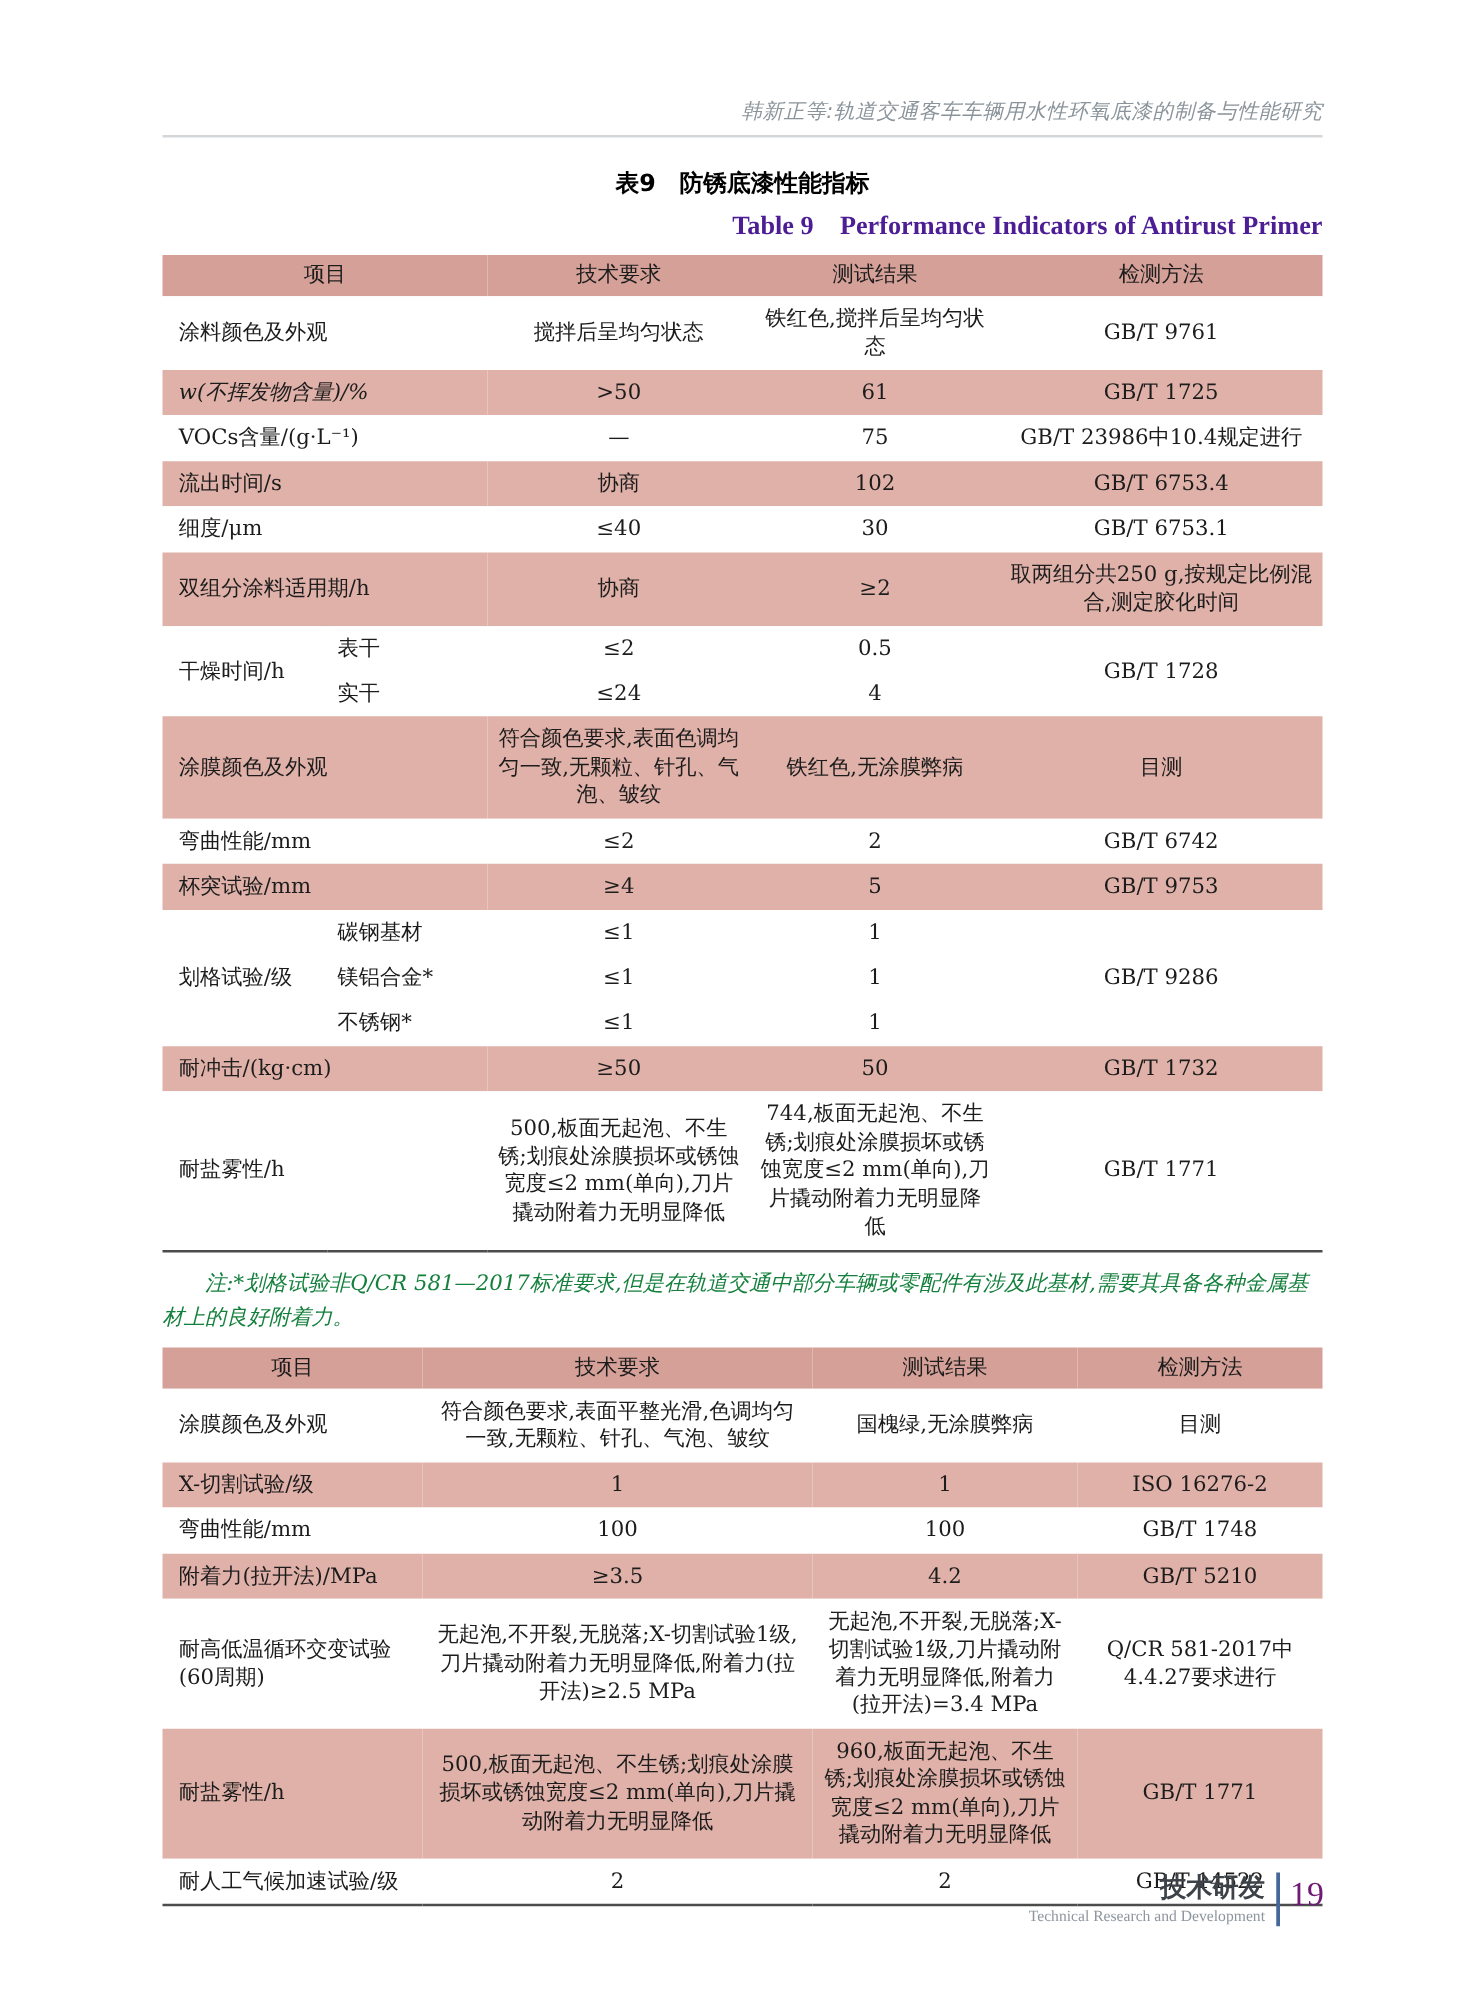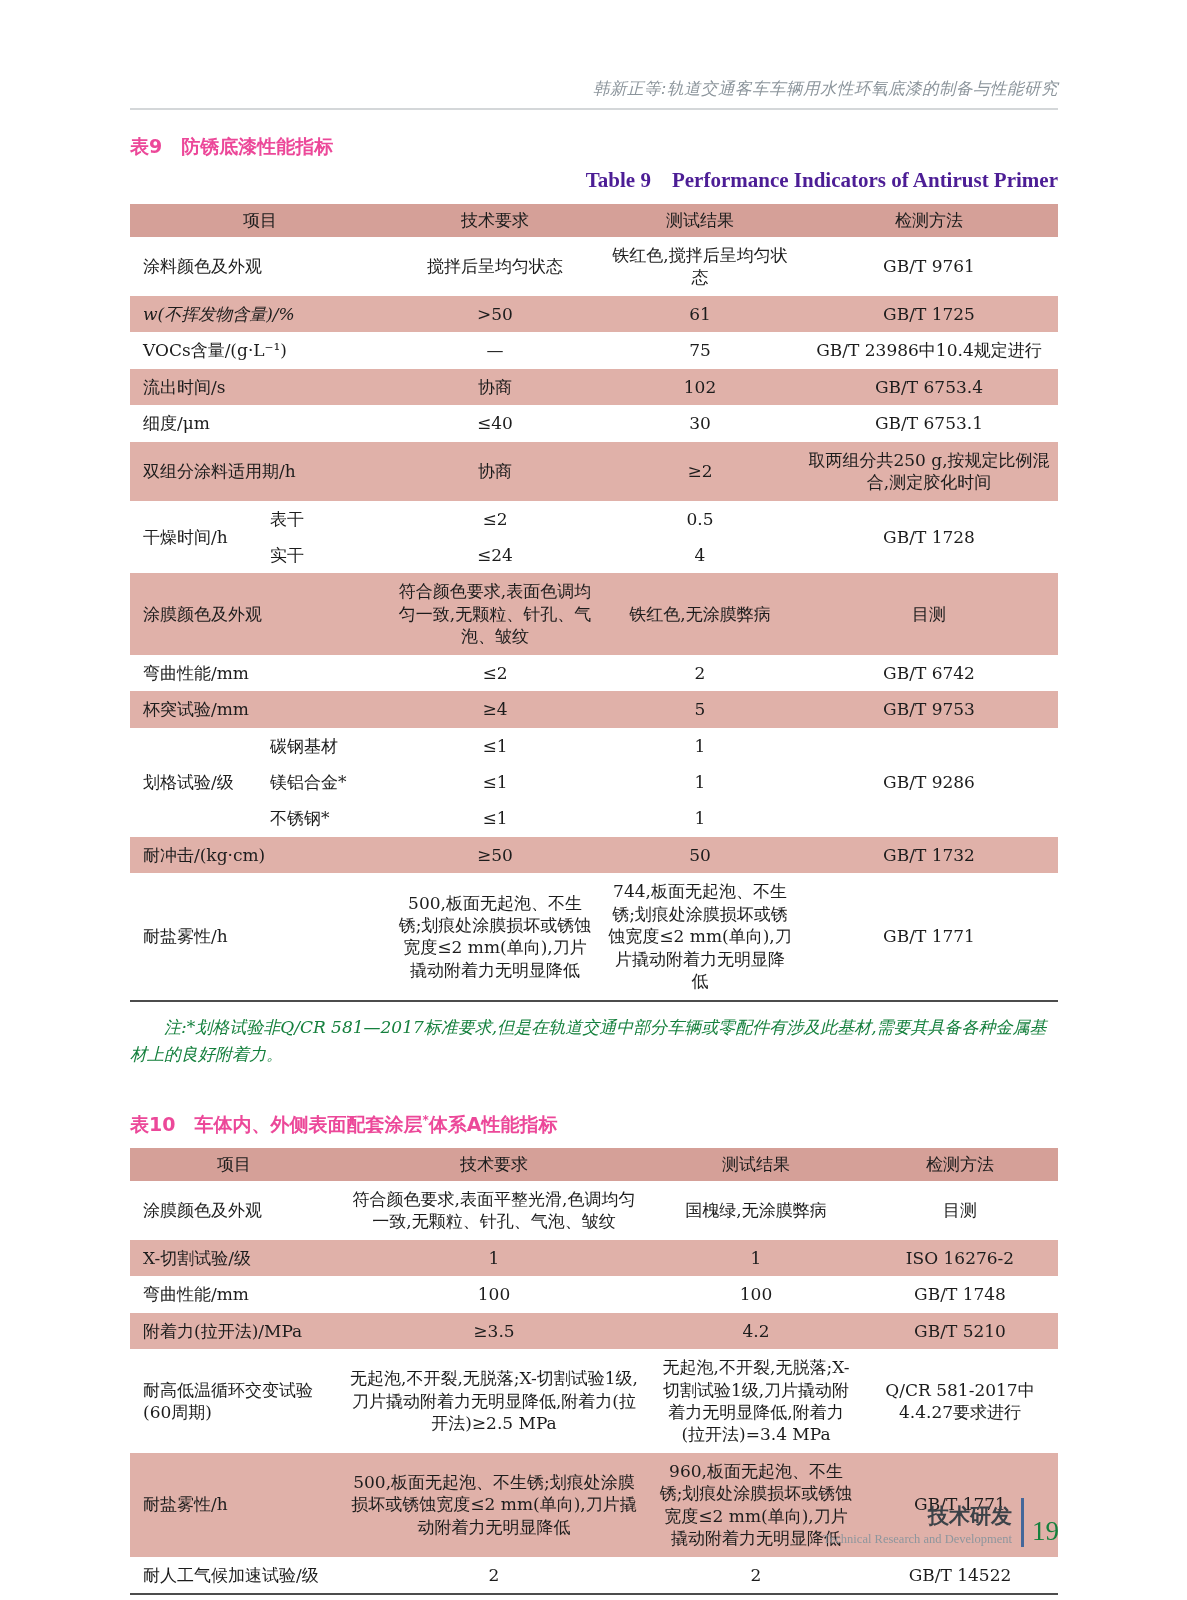--- a/index.html
+++ b/index.html
@@ -14,23 +14,23 @@
   .running-head {
     margin-top:78px; text-align:right;
     font-family:"DejaVu Sans", sans-serif; font-size:16.5px; color:#8b949b;
     letter-spacing:0.5px;
     font-style:italic;
   }
   .head-rule { margin-top:8px; height:0; border-top:2px solid #d4d7d9; }
 
   
   .tbl-title-cn {
-    margin-top:24px; 
+    margin-top:24px; text-align:center;
     font-family:"DejaVu Sans", sans-serif; font-weight:bold;
-    font-size:19px; color:#ec4899;
+    font-size:19px; color:#000000;
   }
   .tbl-title-en {
     margin-top:6px; text-align:right;
     font-family:"Liberation Serif", serif; font-weight:bold;
     font-size:21px; color:#4c1d95;
   }
 
   
   table.perf {
     margin-top:10px; width:928px; border-collapse:collapse;
@@ -70,22 +70,22 @@
     font-family:"DejaVu Sans", sans-serif; font-weight:bold;
     font-size:21px; color:#3c4248;
   }
   .footer-en {
     font-family:"Liberation Serif", serif; font-size:12.5px; color:#8e969d;
     margin-top:2px;
     margin-left:32px;
   }
   .footer-bar { width:3px; background:#45679a; margin:2px 8px 0 9px; }
   .footer-page {
-    font-family:"Liberation Serif", serif; font-size:27px; color:#15803d;
-    margin-top:20px;
+    font-family:"Liberation Serif", serif; font-size:27px; color:#701a75;
+    margin-top:4px;
   }
 </style>
 </head>
 <body>
 
 <div class="page">
   <div class="content">
 
     <div class="running-head">韩新正等:轨道交通客车车辆用水性环氧底漆的制备与性能研究</div>
     <div class="head-rule"></div>
@@ -203,21 +203,20 @@
           <td colspan="2" class="item">耐盐雾性/h</td>
           <td>500,板面无起泡、不生锈;划痕处涂膜损坏或锈蚀宽度≤2 mm(单向),刀片撬动附着力无明显降低</td>
           <td>744,板面无起泡、不生锈;划痕处涂膜损坏或锈蚀宽度≤2 mm(单向),刀片撬动附着力无明显降低</td>
           <td>GB/T 1771</td>
         </tr>
       </tbody>
     </table>
 
     <div class="note">注:*划格试验非Q/CR 581—2017标准要求,但是在轨道交通中部分车辆或零配件有涉及此基材,需要其具备各种金属基材上的良好附着力。</div>
 
-    <div class="tbl-title-cn gap-t10"><span>表10　车体内、外侧表面配套涂层</span><span class="sup">*</span><span>体系A性能指标</span></div>
 
     <table class="perf">
       <colgroup>
         <col style="width:208px">
           <col style="width:312px">
         <col style="width:212px">
           <col style="width:196px">
       </colgroup>
       <thead>
         <tr>

